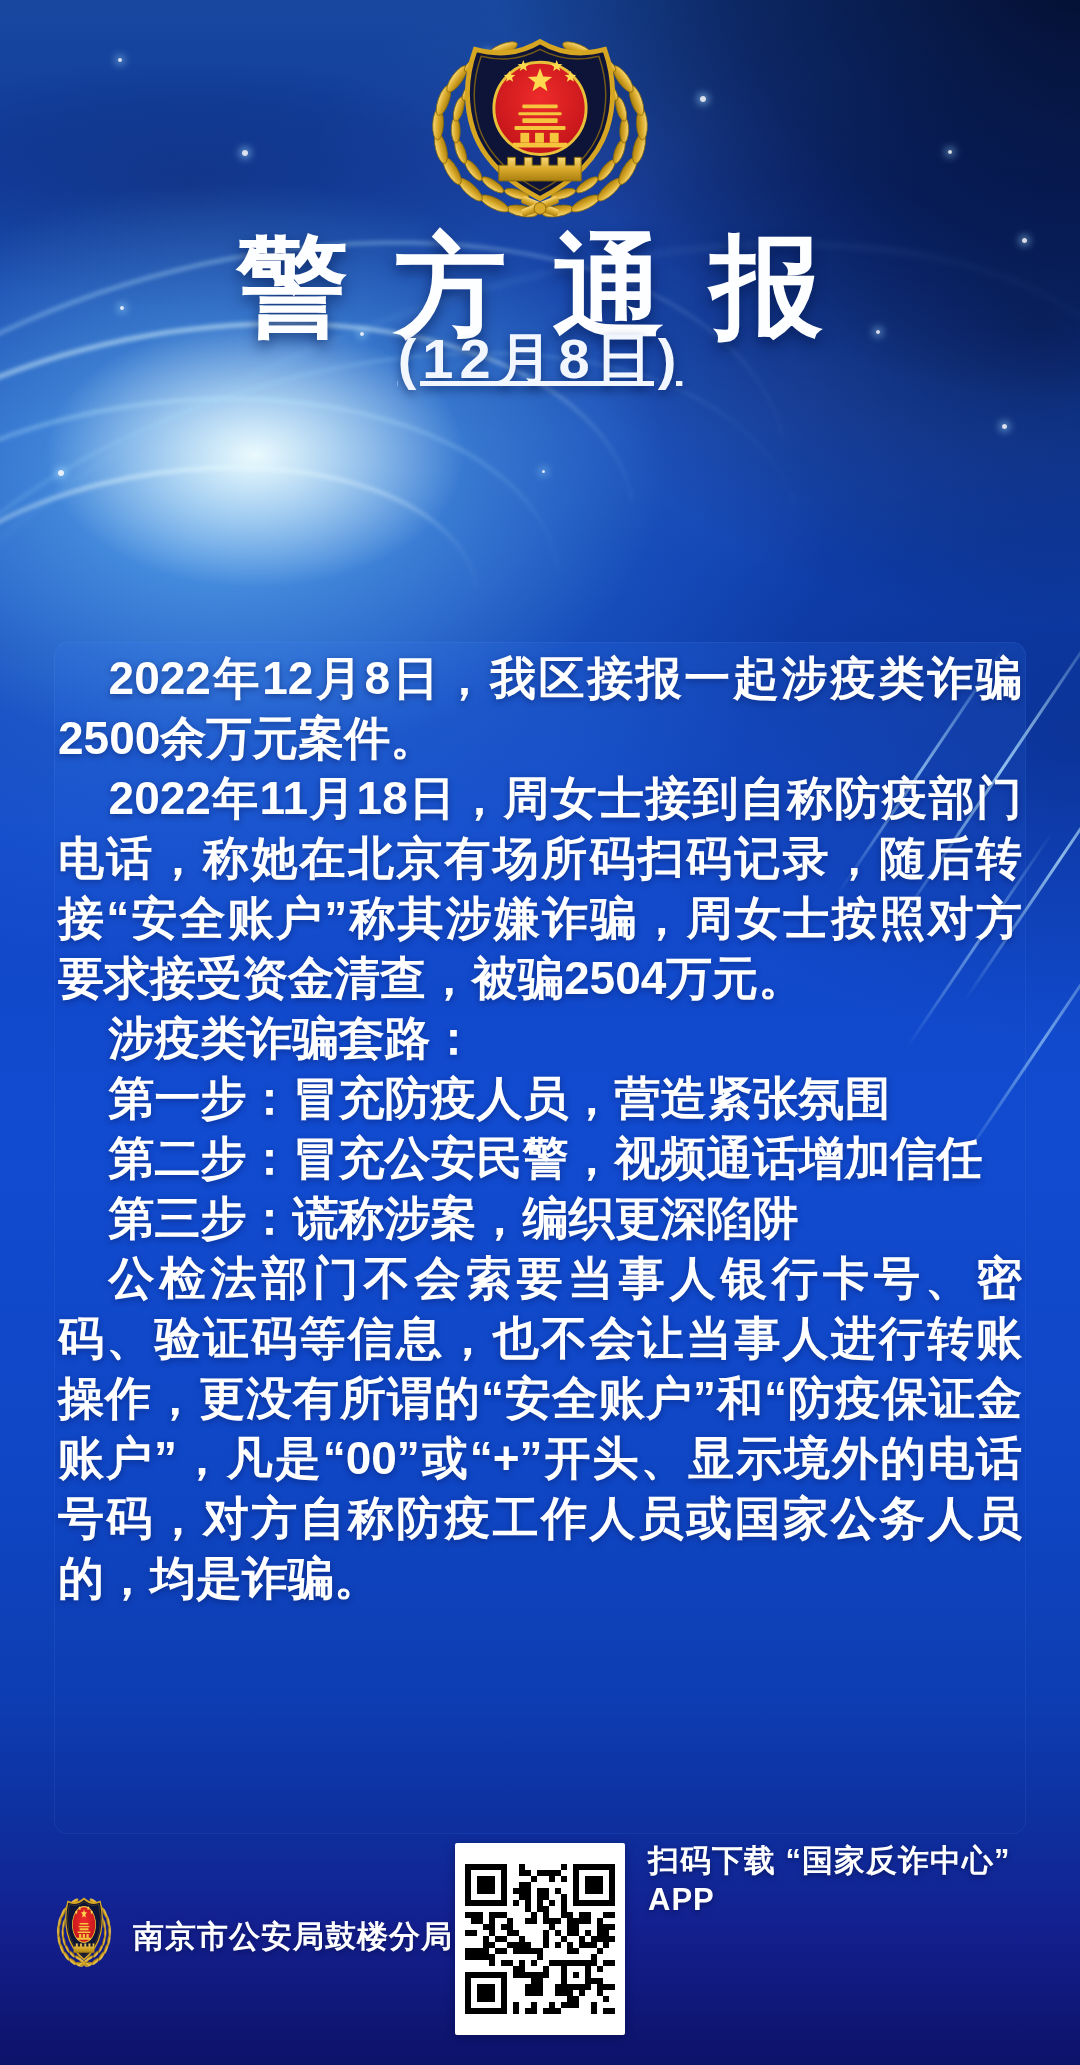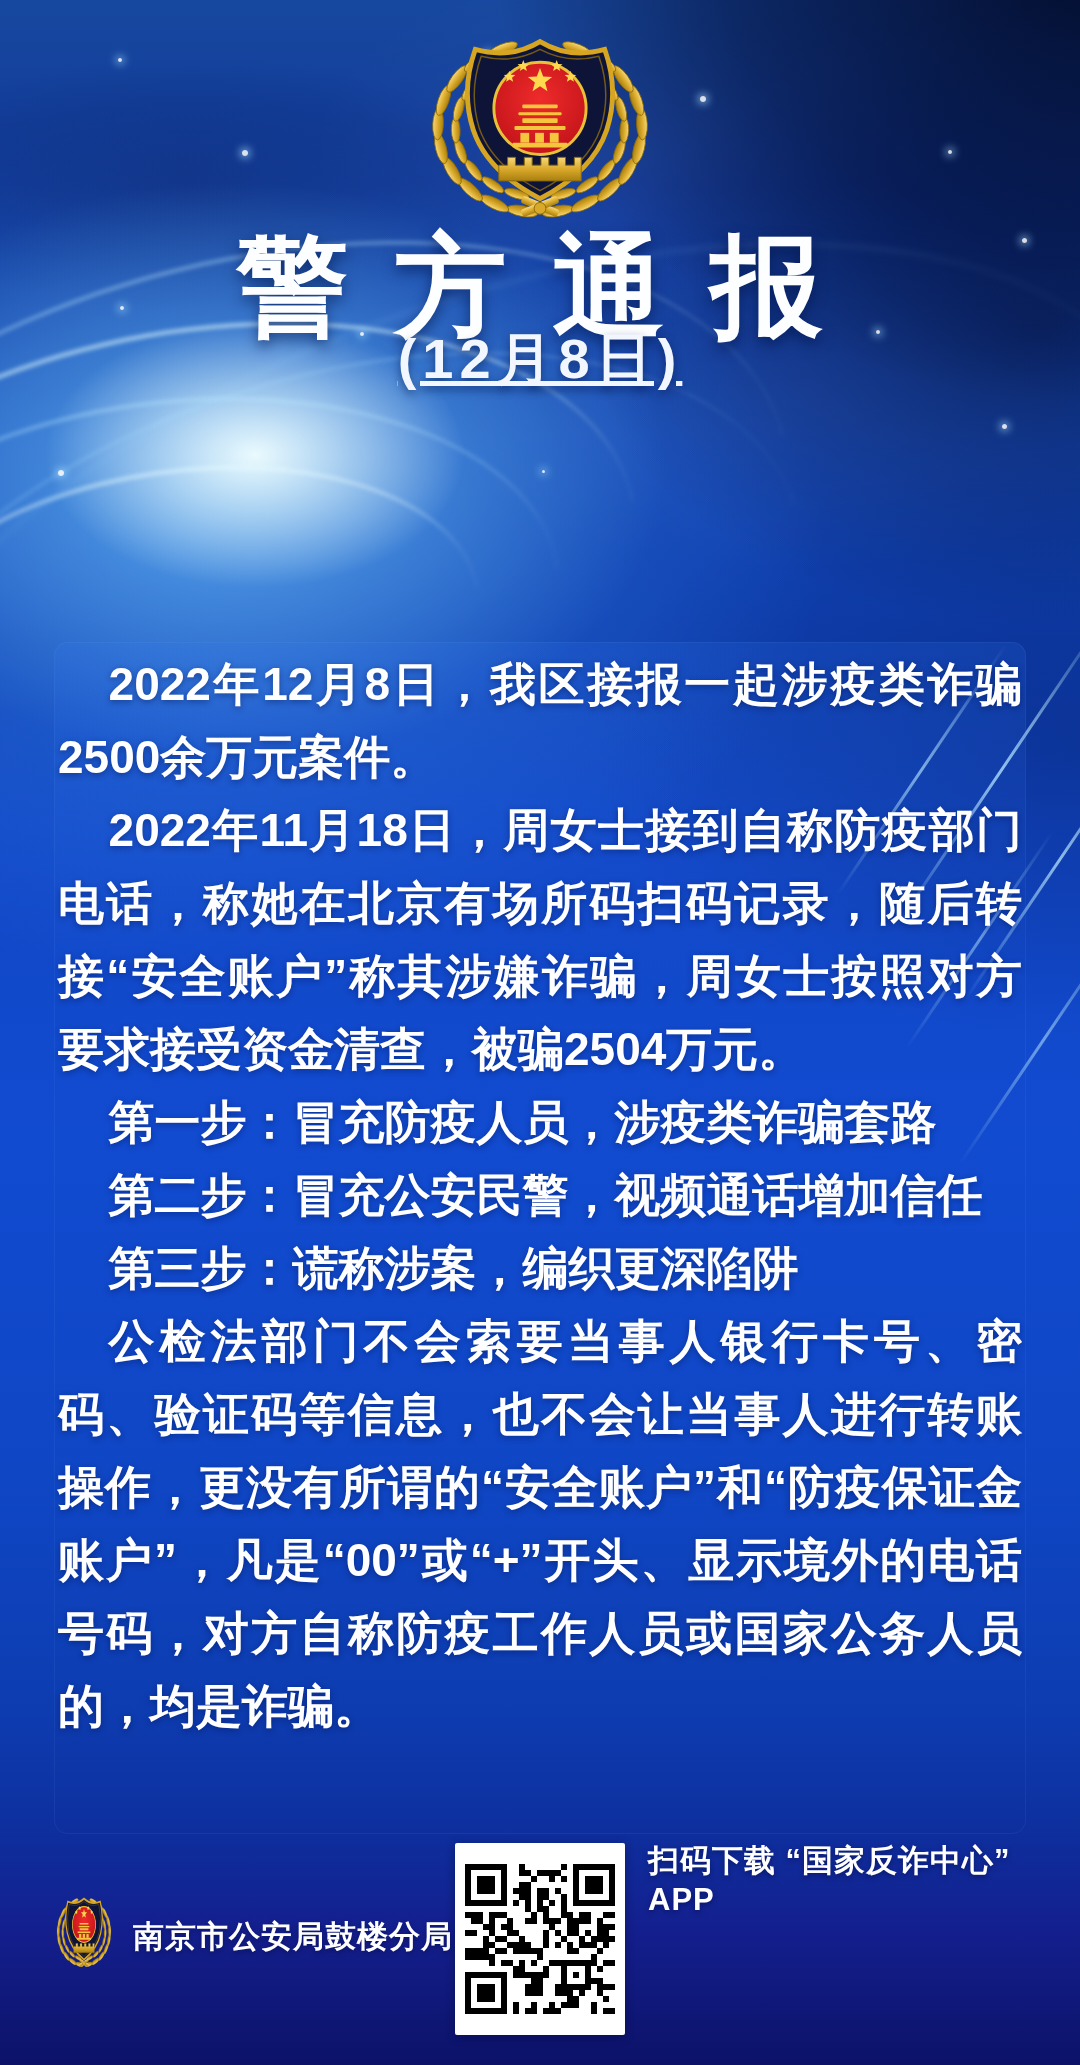--- a/index.html
+++ b/index.html
@@ -56,21 +56,21 @@
   .badge-main{position:absolute;left:50%;top:22px;width:266px;height:206px;transform:translateX(-50%);}
   .title{position:absolute;top:212px;left:0;width:100%;text-align:center;
     font-size:112px;font-weight:900;letter-spacing:46px;padding-left:25px;box-sizing:border-box;
     color:#fdfeff;text-shadow:0 6px 14px rgba(2,20,72,.6);}
   .subtitle{position:absolute;top:322px;left:0;width:100%;text-align:center;
     font-size:56px;font-weight:700;letter-spacing:6px;color:#f2f7ff;
     text-shadow:0 4px 10px rgba(2,20,72,.55);text-decoration:underline;}
 
   
   .body-text{position:absolute;left:58px;top:648px;width:964px;
-    font-size:46px;line-height:73px;font-weight:600;color:#ffffff;
+    font-size:46px;line-height:60px;font-weight:600;color:#ffffff;
     text-shadow:0 2px 6px rgba(0,18,80,.45);text-align:justify;}
   .body-text p{margin:0;text-indent:1.1em;}
   .body-text .no-indent{text-indent:0;}
   .notice-heading{font-weight:900;font-size:47px;letter-spacing:1px;}
 
   
   .footer-badge{position:absolute;left:52px;top:1891px;width:64px;height:80px;}
   .footer-issuer{position:absolute;left:133px;top:1916px;font-size:31px;font-weight:700;
     letter-spacing:1px;text-shadow:0 2px 5px rgba(0,10,60,.5);}
   .qr-box{position:absolute;left:455px;top:1843px;width:170px;height:192px;background:#ffffff;
@@ -171,21 +171,22 @@
 
   <svg class="badge-main" viewBox="0 0 260 210" xmlns="http://www.w3.org/2000/svg" xmlns:xlink="http://www.w3.org/1999/xlink">
     <use href="#badge-sym" xlink:href="#badge-sym"></use>
   </svg>
   <div class="title">警方通报</div>
   <div class="subtitle">(12月8日)</div>
 
   <div class="body-text">
     <p>2022年12月8日，我区接报一起涉疫类诈骗2500余万元案件。</p>
     <p>2022年11月18日，周女士接到自称防疫部门电话，称她在北京有场所码扫码记录，随后转接“安全账户”称其涉嫌诈骗，周女士按照对方要求接受资金清查，被骗2504万元。</p>
-    <p>第一步：冒充防疫人员，涉疫类诈骗套路</p>
+    <p>涉疫类诈骗套路：</p>
+    <p>第一步：冒充防疫人员，营造紧张氛围</p>
     <p>第二步：冒充公安民警，视频通话增加信任</p>
     <p>第三步：谎称涉案，编织更深陷阱</p>
     <p>公检法部门不会索要当事人银行卡号、密码、验证码等信息，也不会让当事人进行转账操作，更没有所谓的“安全账户”和“防疫保证金账户”，凡是“00”或“+”开头、显示境外的电话号码，对方自称防疫工作人员或国家公务人员的，均是诈骗。</p>
   </div>
 
   <svg class="footer-badge" viewBox="0 0 260 210" preserveAspectRatio="none" xmlns="http://www.w3.org/2000/svg" xmlns:xlink="http://www.w3.org/1999/xlink">
     <use href="#badge-sym" xlink:href="#badge-sym"></use>
   </svg>
   <div class="footer-issuer">南京市公安局鼓楼分局 宣</div>
   <div class="qr-box">

